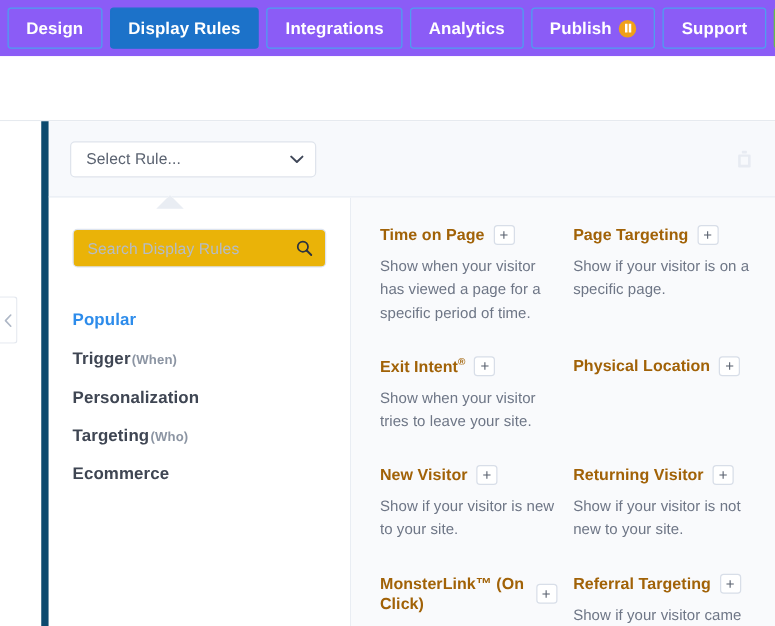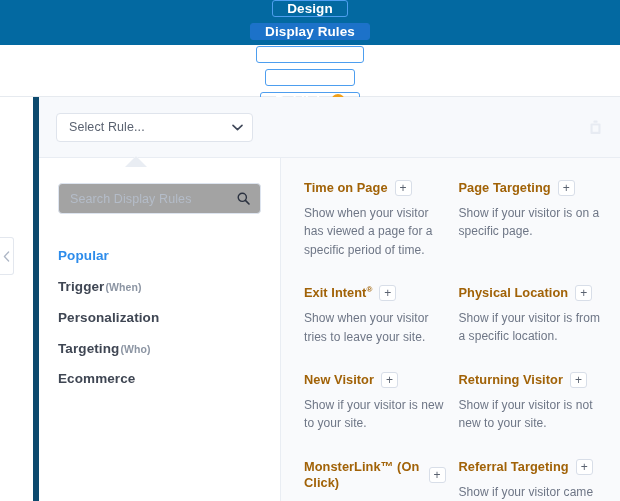--- a/index.html
+++ b/index.html
@@ -8,26 +8,25 @@
     width: 620px;
     height: 501px;
     overflow: hidden;
     font-family: "Liberation Sans", sans-serif;
     background: #ffffff;
   }
 
   
   .toolbar {
     height: 45px;
-    background: #0369a1;
+    background: #8b5cf6;
     display: flex;
     align-items: center;
     padding: 0 6px;
     gap: 6px;
-    flex-direction: column;
   }
   .tab {
     height: 33px;
     padding: 0 14px;
     border: 1px solid #4d9eef;
     border-radius: 3px;
     color: #ffffff;
     font-size: 13.5px;
     font-weight: bold;
     display: flex;
@@ -185,21 +184,21 @@
     flex: none;
     background: #ffffff;
     border-right: 1px solid #e9edf3;
     padding: 25px 19px 0 19px;
   }
 
   .search-box {
     height: 31px;
     border: 1px solid #dde4ef;
     border-radius: 4px;
-    background: #a3a3a3;
+    background: #eab308;
     display: flex;
     align-items: center;
     padding: 0 10px 0 11px;
     cursor: text;
   }
   .search-box input {
     flex: 1;
     border: none;
     outline: none;
     font-family: "Liberation Sans", sans-serif;
@@ -401,21 +400,20 @@
             <div class="plus-btn">+</div>
           </div>
           <div class="rule-desc">Show when your visitor tries to leave your site.</div>
         </div>
 
         <div class="rule-card">
           <div class="rule-head">
             <div class="rule-title">Physical Location</div>
             <div class="plus-btn">+</div>
           </div>
-          <div class="rule-desc">Show if your visitor is from a specific location.</div>
         </div>
 
         <div class="rule-card">
           <div class="rule-head">
             <div class="rule-title">New Visitor</div>
             <div class="plus-btn">+</div>
           </div>
           <div class="rule-desc">Show if your visitor is new to your site.</div>
         </div>
 

